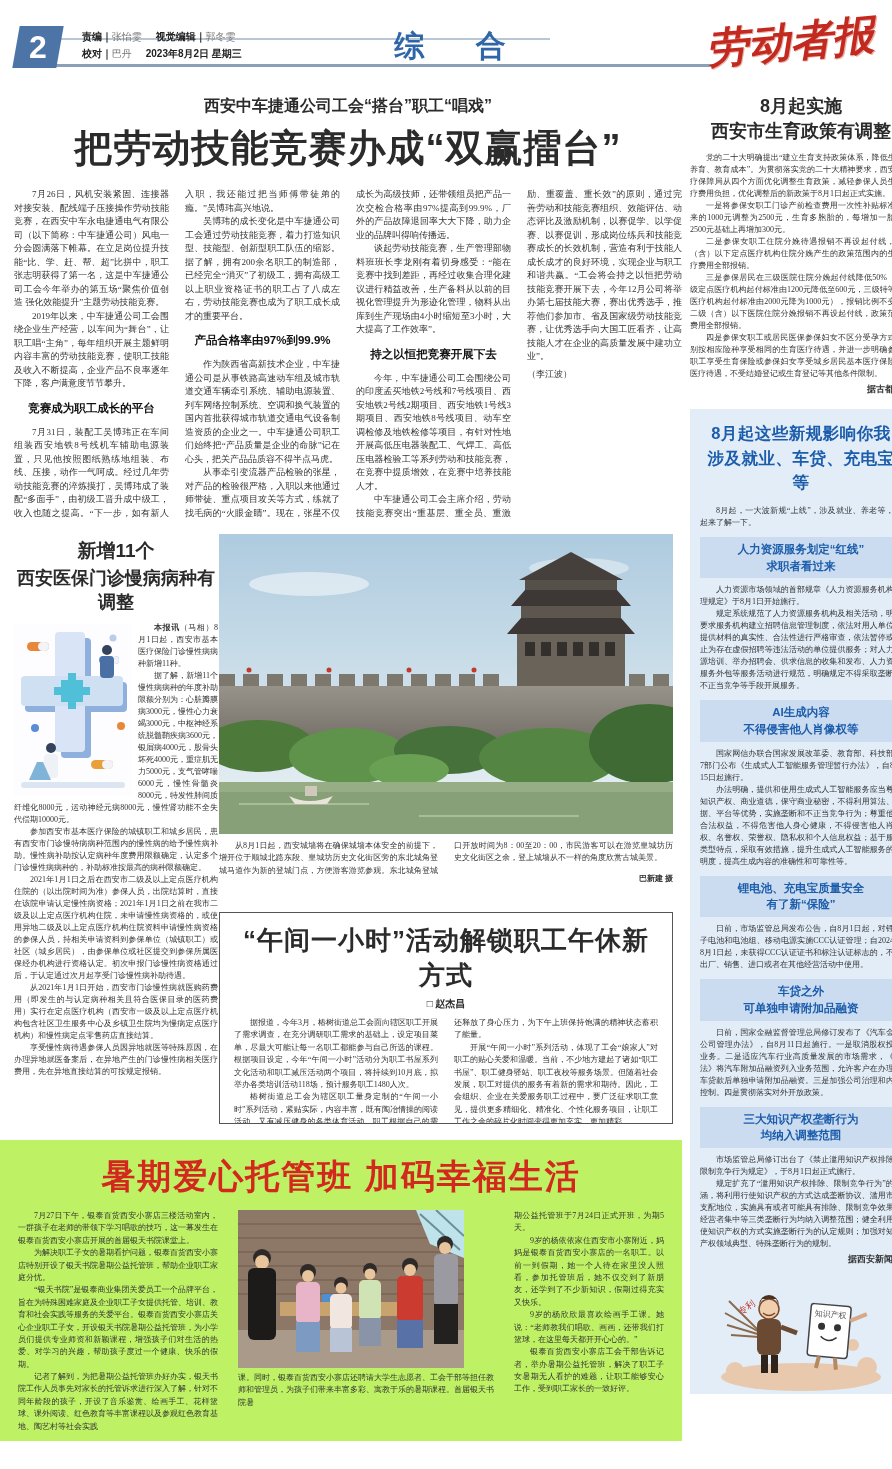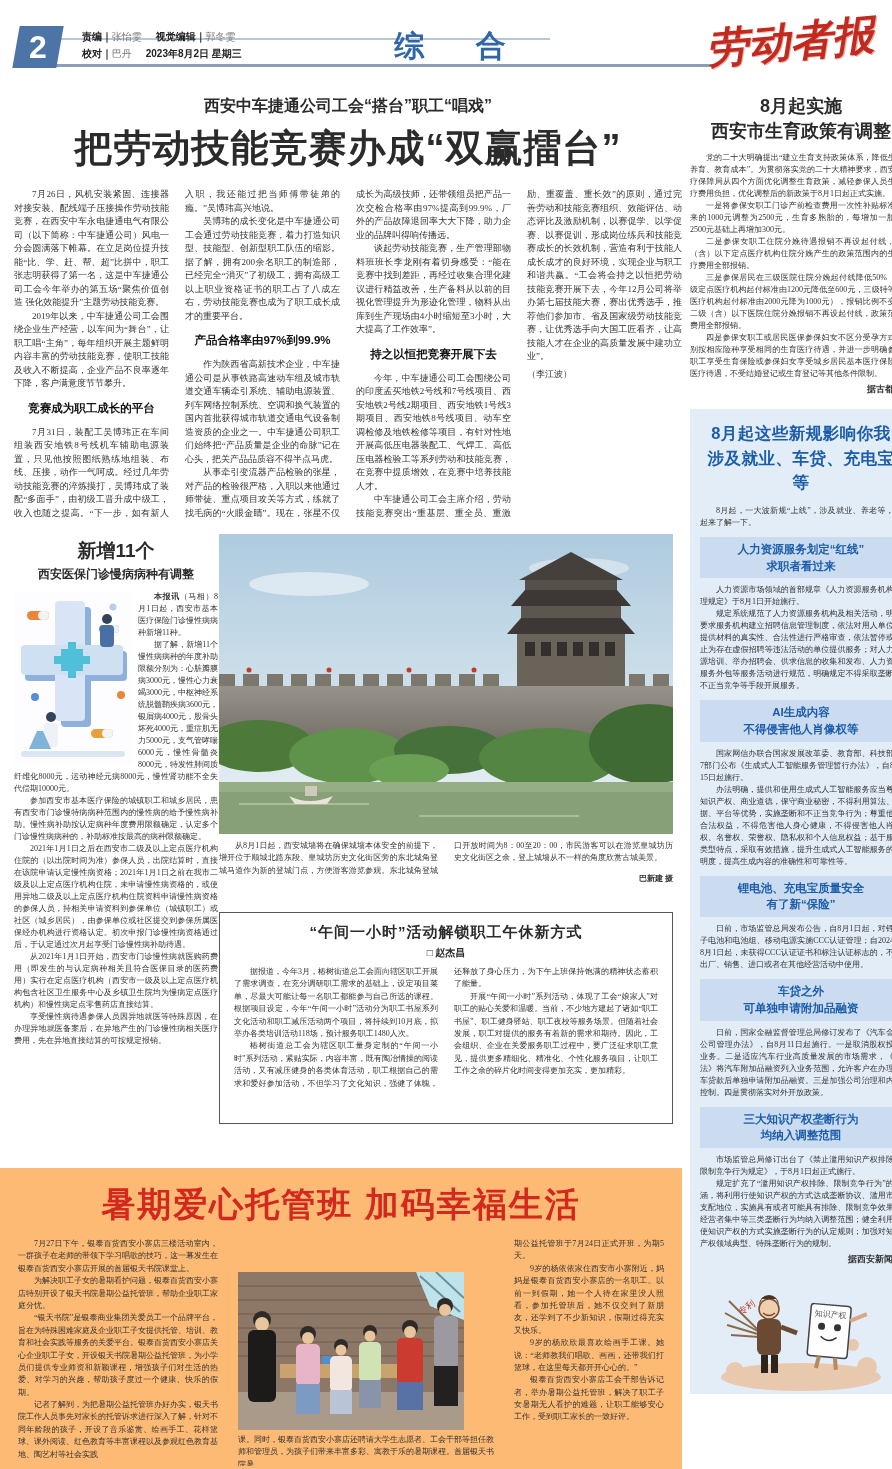--- a/index.html
+++ b/index.html
@@ -31,41 +31,41 @@
   .main-body{height:334px;column-count:4;column-gap:16px;column-fill:auto;overflow:hidden;
         font-size:9px;line-height:1.5;color:#333;}
   .para{text-indent:2em;text-align:justify;margin:0;}
   .subhead{text-align:center;font-weight:bold;font-size:11.5px;margin:9px 0;color:#111;
         font-family:"Liberation Sans",sans-serif;break-inside:avoid;}
   .byline-r{text-align:left;font-size:9px;margin-top:4px;}
   
   .middle-row{display:flex;gap:1px;margin-top:12px;}
   .chronic{width:204px;height:598px;overflow:hidden;}
   .chronic h2{margin:4px 0 2px;text-align:center;font-size:19px;font-family:"Liberation Sans",sans-serif;}
-  .chronic h3{margin:0 0 8px;text-align:center;font-size:12px;font-family:"Liberation Sans",sans-serif;}
+  .chronic h3{margin:0 0 8px;text-align:center;font-size:18px;font-family:"Liberation Sans",sans-serif;}
   .chronic-body{font-size:8px;line-height:1.5;color:#333;}
   .med-illu{float:left;width:118px;height:172px;margin:2px 6px 2px 0;}
   .lede{font-weight:bold;}
   
   .center-col{width:454px;}
   .photo{width:454px;height:300px;display:block;}
   .caption-box{margin-top:6px;font-size:8px;line-height:1.55;column-count:2;column-gap:16px;height:62px;overflow:hidden;color:#333;}
   .caption-credit{font-weight:bold;text-align:right;}
   .noon-box{margin-top:10px;border:1.5px solid #555;padding:8px 14px 6px;height:196px;overflow:hidden;}
-  .noon-box h2{margin:2px 0 4px;text-align:center;font-size:15px;letter-spacing:1px;font-family:"Liberation Sans",sans-serif;}
+  .noon-box h2{margin:2px 0 4px;text-align:center;font-size:26px;letter-spacing:1px;font-family:"Liberation Sans",sans-serif;}
   .noon-author{text-align:center;font-size:10px;font-weight:bold;margin-bottom:6px;}
   .noon-body{column-count:2;column-gap:16px;font-size:8px;line-height:1.55;color:#333;height:140px;column-fill:auto;overflow:hidden;}
   
-  .bottom{position:absolute;left:0;top:1168px;width:682px;height:301px;background:#fdba74;
+  .bottom{position:absolute;left:0;top:1140px;width:682px;height:301px;background:#bef264;
         padding:12px 18px 0;box-sizing:border-box;}
   .bottom h2{margin:2px 0 10px;text-align:center;color:#d3281e;font-size:34px;letter-spacing:2px;
         font-family:"Liberation Sans",sans-serif;}
   .bottom-cols{display:flex;gap:20px;height:228px;overflow:hidden;}
   .bottom-cols .c1{width:200px;font-size:8px;line-height:1.55;color:#333;}
-  .bottom-cols .c2{width:256px;margin-top:34px;}
+  .bottom-cols .c2{width:256px;}
   .bottom-cols .c3{flex:1;font-size:8px;line-height:1.55;color:#333;}
   .bphoto{width:226px;height:158px;display:block;}
   .bcaption{font-size:8px;line-height:1.55;margin-top:4px;color:#333;text-align:justify;}
   
   .s-art1 h2{margin:6px 0 8px;text-align:center;font-size:18px;line-height:1.4;font-family:"Liberation Sans",sans-serif;}
   .s-body{font-size:8px;line-height:1.5;color:#333;}
   .s-attrib{text-align:right;font-weight:bold;font-size:9px;margin-top:3px;}
   .blue-box{margin-top:12px;background:#e2edf8;padding:12px 10px 8px;height:985px;box-sizing:border-box;overflow:hidden;}
   .blue-box h2{margin:0 0 10px;text-align:center;color:#1b5cab;font-size:16.5px;line-height:1.5;
         font-family:"Liberation Sans",sans-serif;letter-spacing:.5px;}

